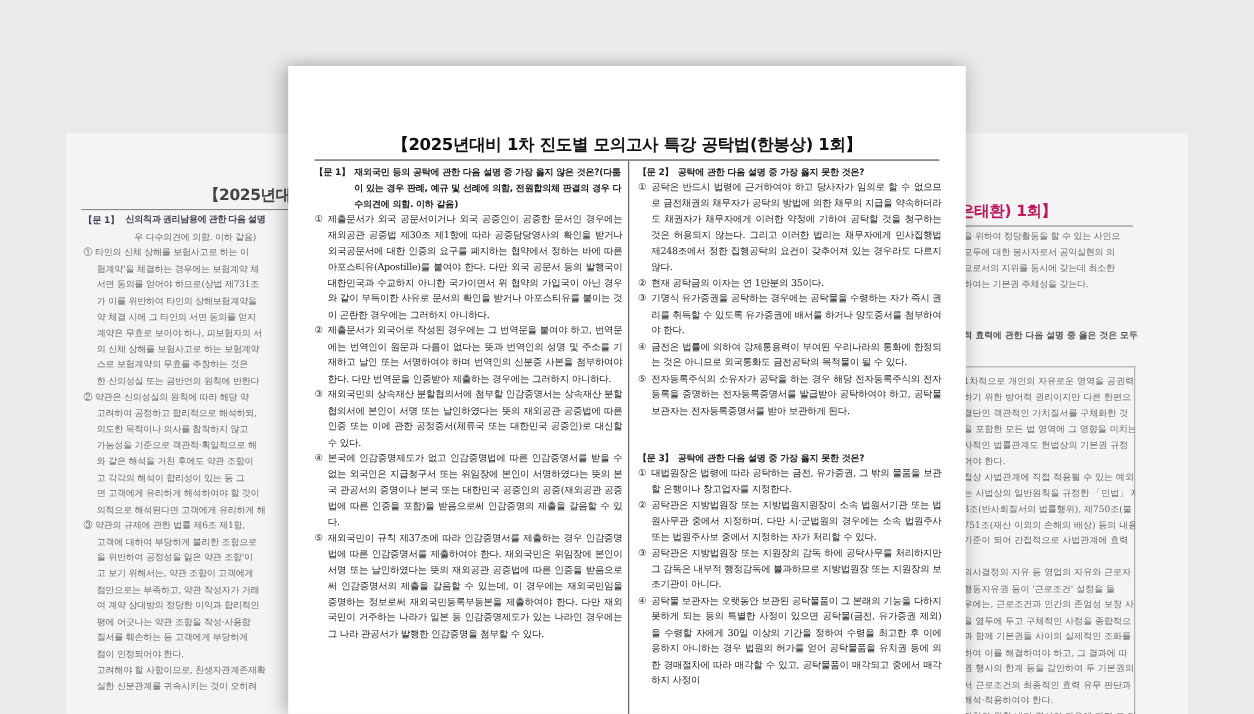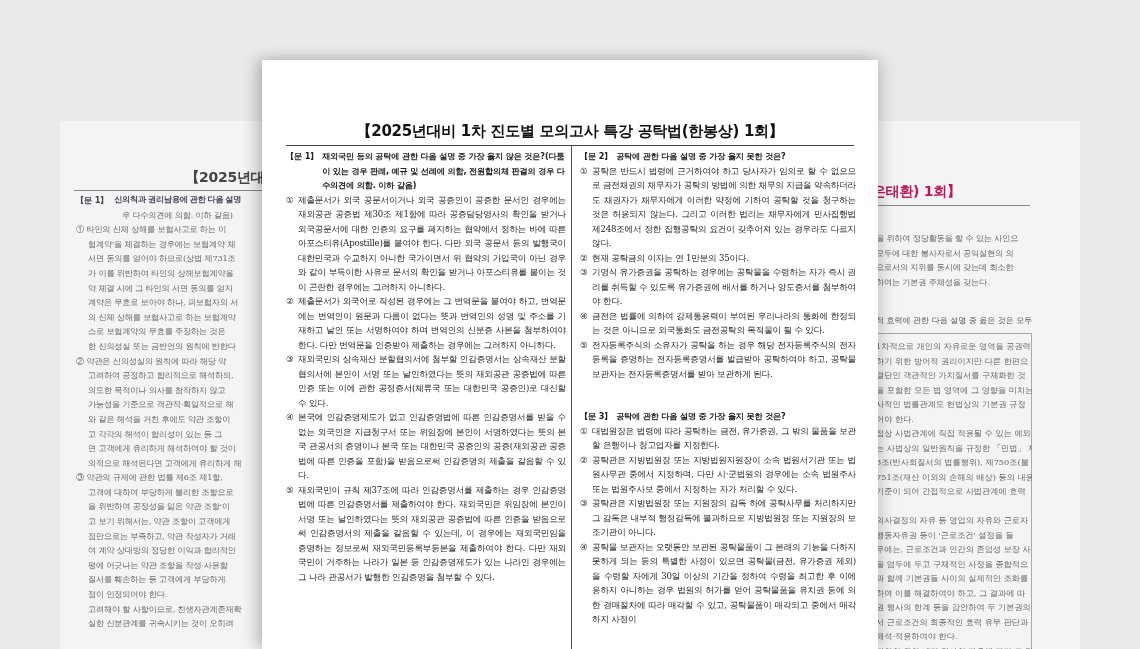--- a/index.html
+++ b/index.html
@@ -28,24 +28,24 @@
   .opt-mark { width: 12px; flex-shrink: 0; }
   .opt-text { flex: 1; text-align: justify; }
   .gap-big { height: 28px; }
 
   .page-left .title { position: absolute; left: 0; width: 230px; top: 48px; font-size: 14px; color: #444; text-align: right; padding-right: 12px; }
   .page-left .rule { position: absolute; left: 14px; right: 0; top: 69px; border-top: 1.2px solid #888; }
   .page-left .col { left: 16px; top: 72px; width: 214px; font-size: 8.2px; line-height: 14.6px; color: #666; white-space: nowrap; }
 
   .page-right .title { position: absolute; left: 22px; top: 62px; font-size: 14px; color: #be185d; }
   .page-right .rule { position: absolute; left: 22px; right: 50px; top: 84px; border-top: 1.2px solid #888; }
-  .page-right .col { left: 26px; top: 86px; width: 180px; font-size: 8.2px; line-height: 14.5px; color: #666; white-space: nowrap; overflow: hidden; margin-top: 24px; }
+  .page-right .col { left: 26px; top: 86px; width: 180px; font-size: 8.2px; line-height: 14.5px; color: #666; white-space: nowrap; overflow: hidden; }
   .page-right .box { position: absolute; left: 22px; top: 212px; width: 160px; bottom: 0; border-top: 1.5px solid #aaa; border-right: 1.5px solid #aaa; }
   .page-right .box-text { position: absolute; left: 26px; top: 218px; width: 156px; font-size: 8.2px; line-height: 14.5px; color: #666; white-space: nowrap; overflow: hidden; }
-  .page-right .q-line { position: absolute; left: 26px; top: 194px; font-family: "DejaVu Sans", sans-serif; font-weight: normal; font-size: 8px; color: #555; white-space: nowrap; }
+  .page-right .q-line { position: absolute; left: 26px; top: 178px; font-family: "DejaVu Sans", sans-serif; font-weight: bold; font-size: 8px; color: #555; white-space: nowrap; }
   .line { display: block; }
 </style>
 </head>
 <body>
 
 <div class="page page-bg page-left">
   <div class="title">【2025년대비</div>
   <div class="rule"></div>
   <div class="col">
     <div style="display:flex">

